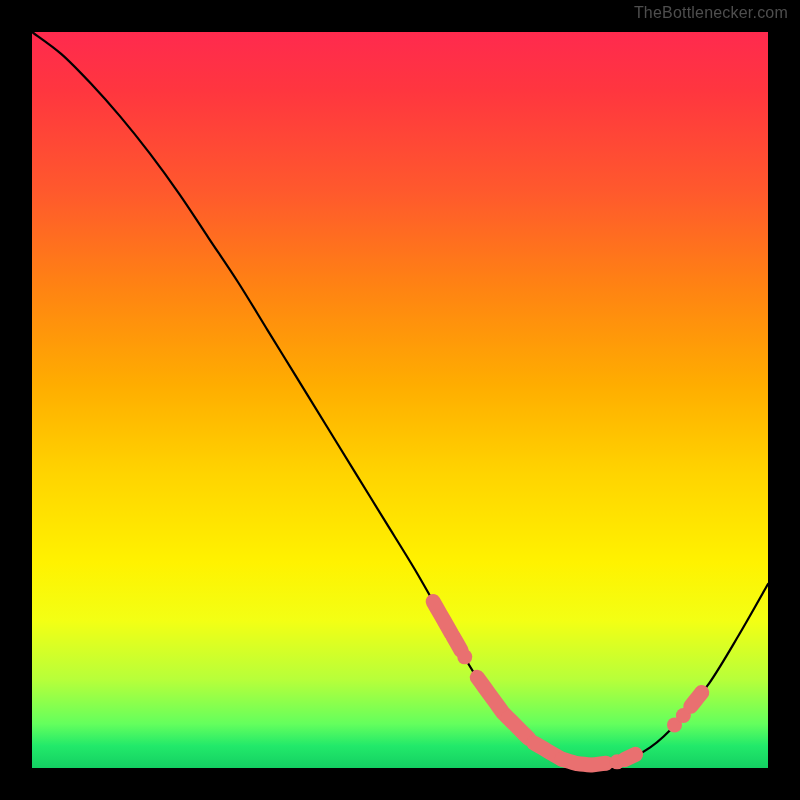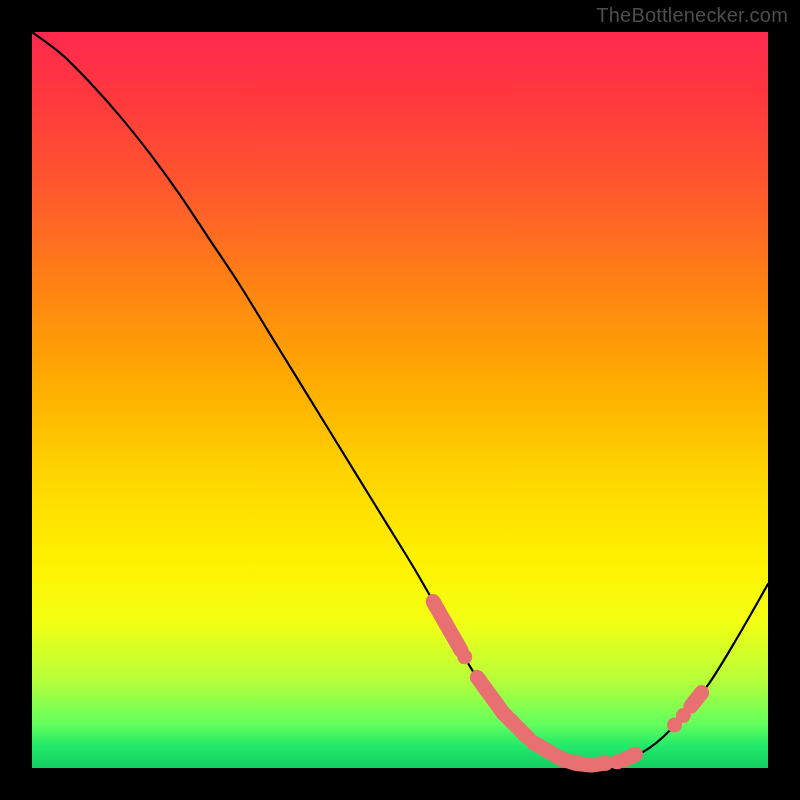--- a/index.html
+++ b/index.html
@@ -9,21 +9,21 @@
     height: 800px;
     background: #000;
     position: relative;
   }
   .watermark {
     position: absolute;
     top: 4px;
     right: 12px;
     color: #4e4e4e;
     font-family: Arial, Helvetica, sans-serif;
-    font-size: 20px;
+    font-size: 16px;
     font-weight: 500;
     z-index: 10;
     letter-spacing: 0.2px;
   }
   .plot-area {
     position: absolute;
     left: 32px;
     top: 32px;
     width: 736px;
     height: 736px;

